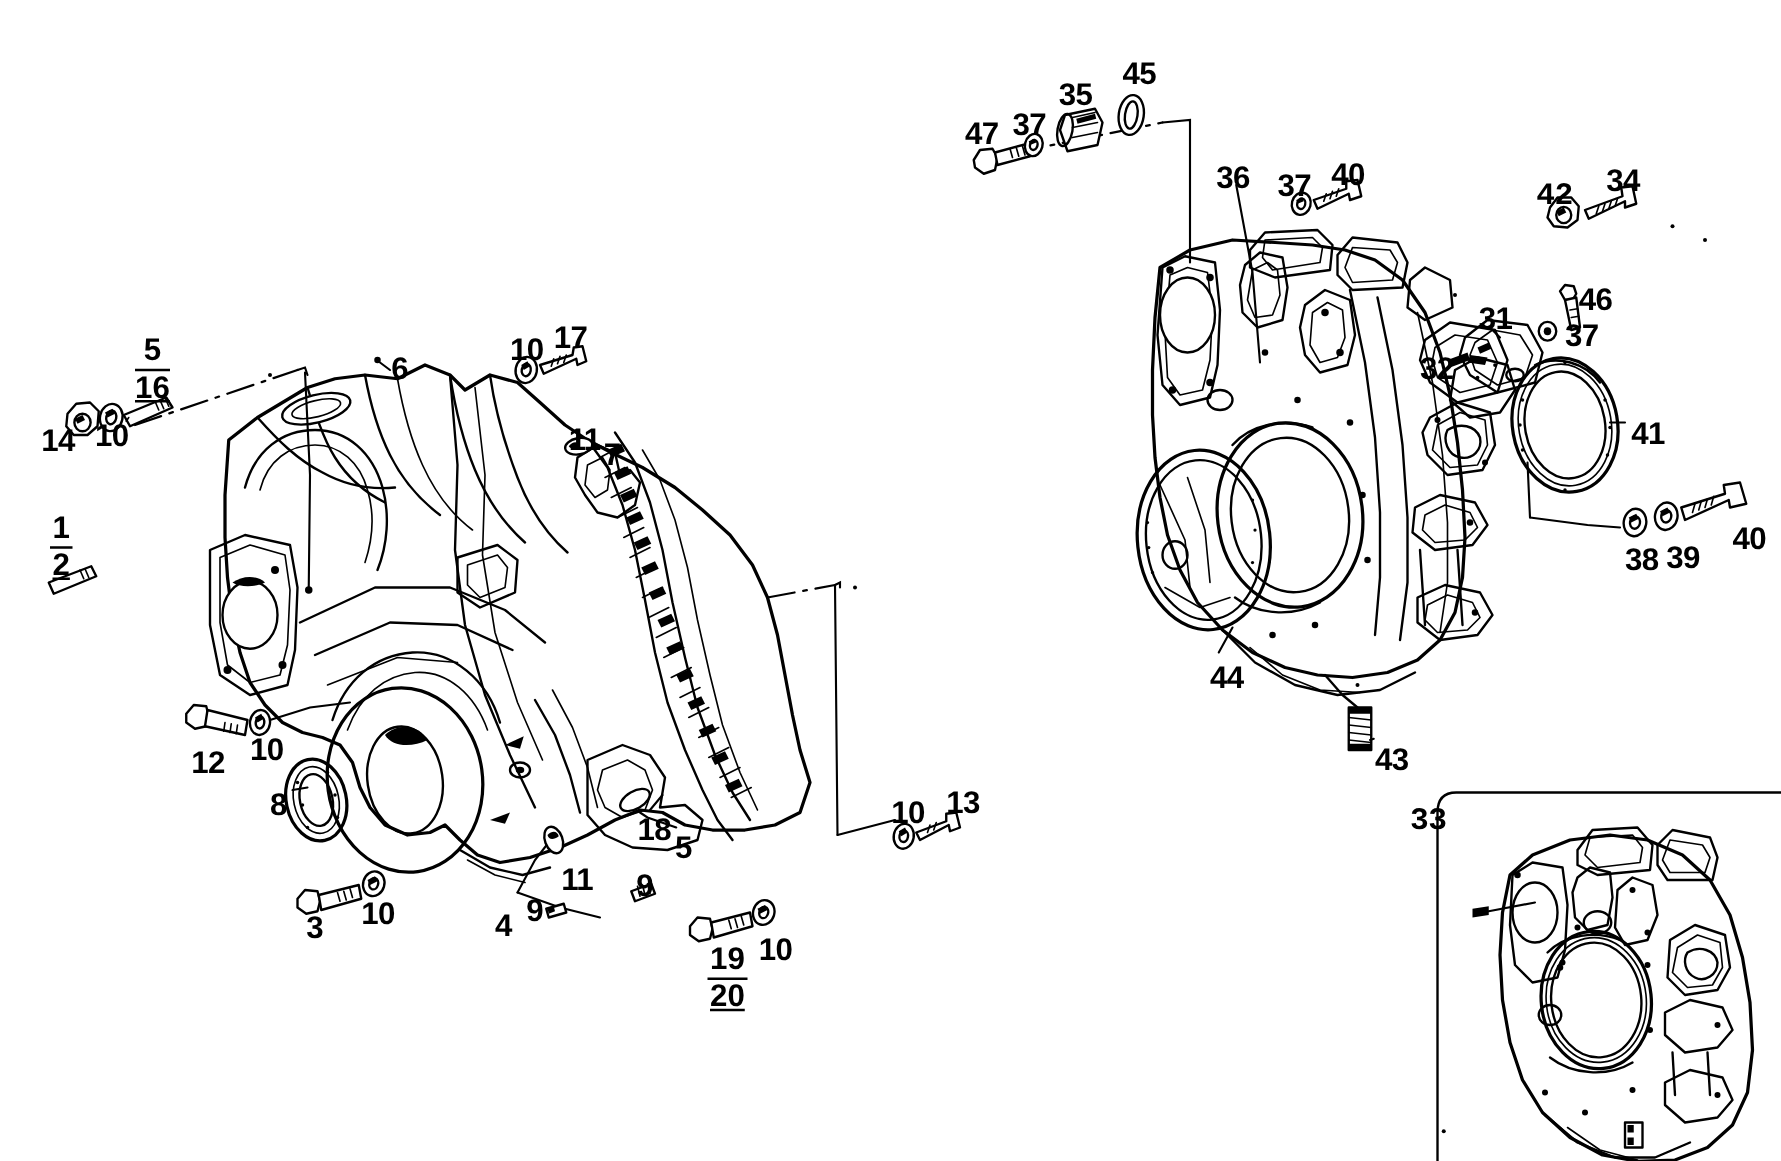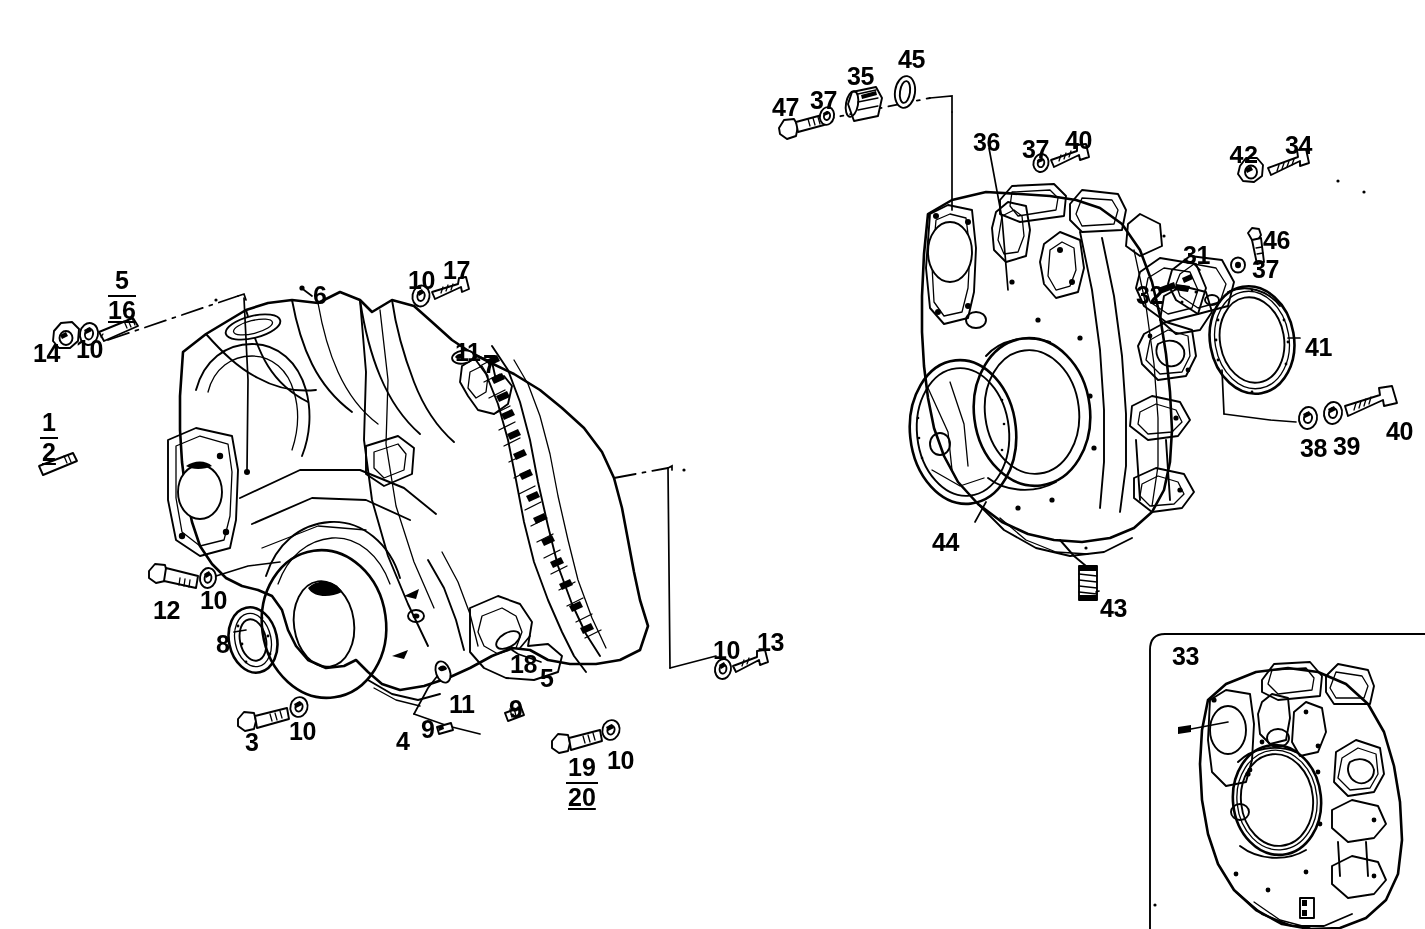--- a/index.html
+++ b/index.html
@@ -744,18 +744,18 @@
       <div class="callout" style="left: 1229px; top: 144px; font-family: Liberation Mono, monospace;">42</div>
       <div class="callout" style="left: 1285px; top: 133px;">34</div>
       <div class="callout" style="left: 1263px; top: 228px;">46</div>
       <div class="callout" style="left: 1252px; top: 257px;">37</div>
       <div class="callout" style="left: 1183px; top: 243px;">31</div>
       <div class="callout" style="left: 1136px; top: 283px;">32</div>
       <div class="callout" style="left: 1305px; top: 335px;">41</div>
       <div class="callout" style="left: 1300px; top: 436px;">38</div>
       <div class="callout" style="left: 1333px; top: 434px;">39</div>
       <div class="callout" style="left: 1386px; top: 419px;">40</div>
-      <div class="callout" style="left: 932px; top: 530px;">44</div>
+      <div class="callout" style="left: 968px; top: 530px;">44</div>
       <div class="callout" style="left: 1100px; top: 596px;">43</div>
-      <div class="callout" style="left: 1172px; top: 644px;">33</div>
+      <div class="callout" style="left: 1128px; top: 644px; font-family: Liberation Mono, monospace;">33</div>
     </div>
 
 </div>
 
 </body></html>

